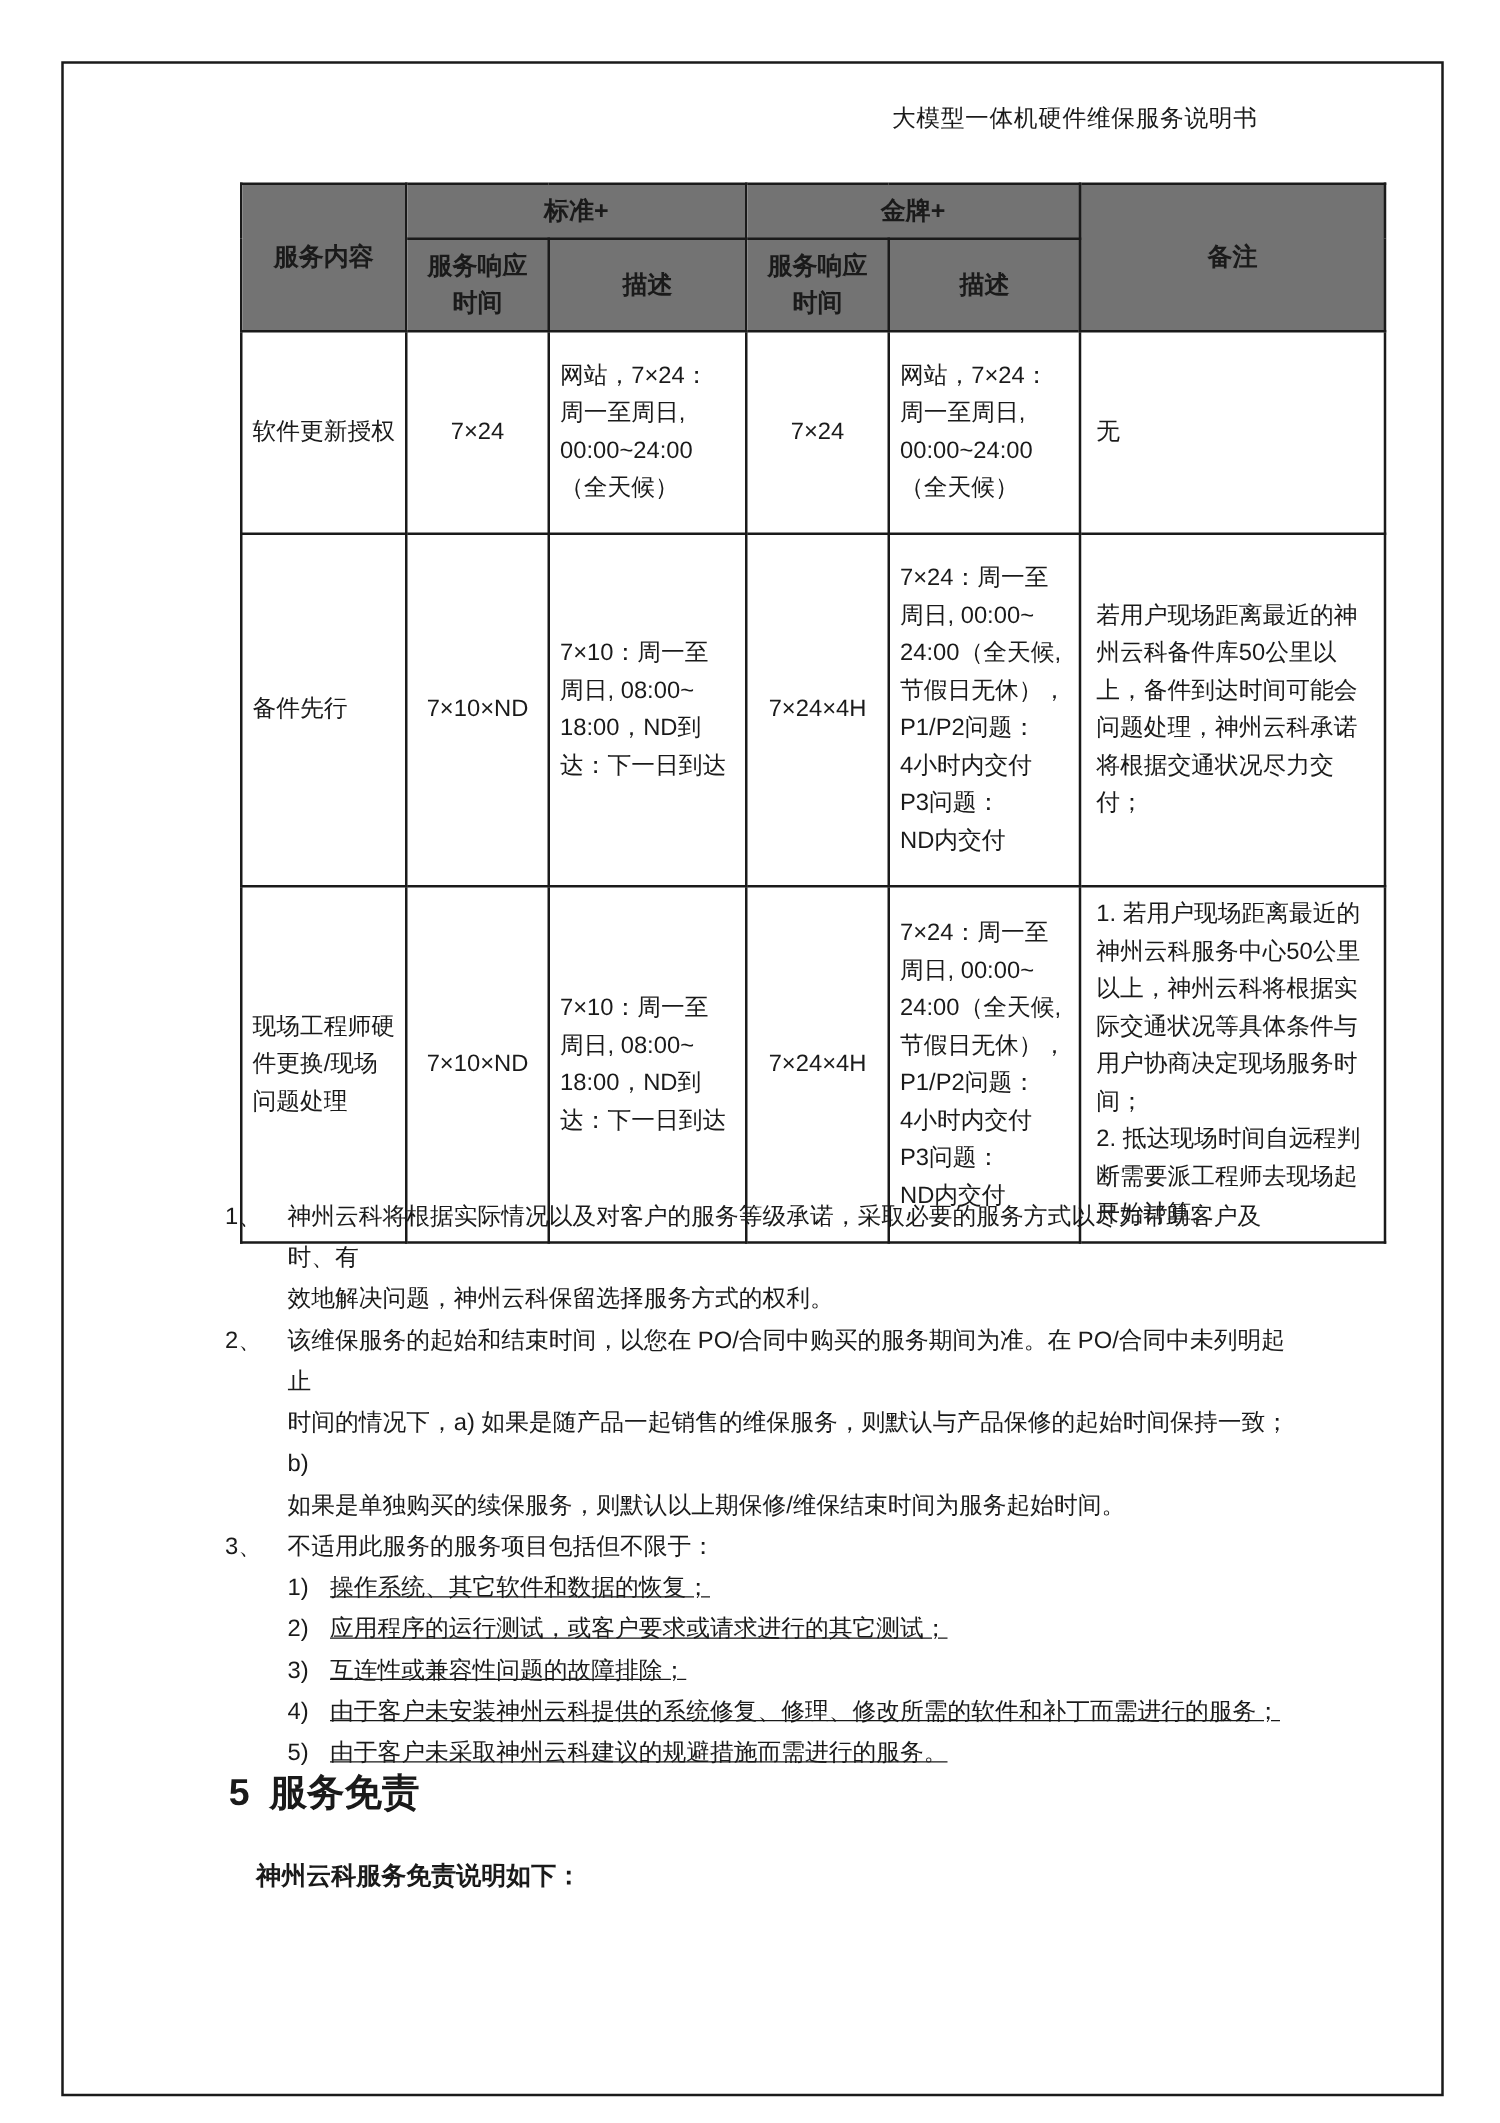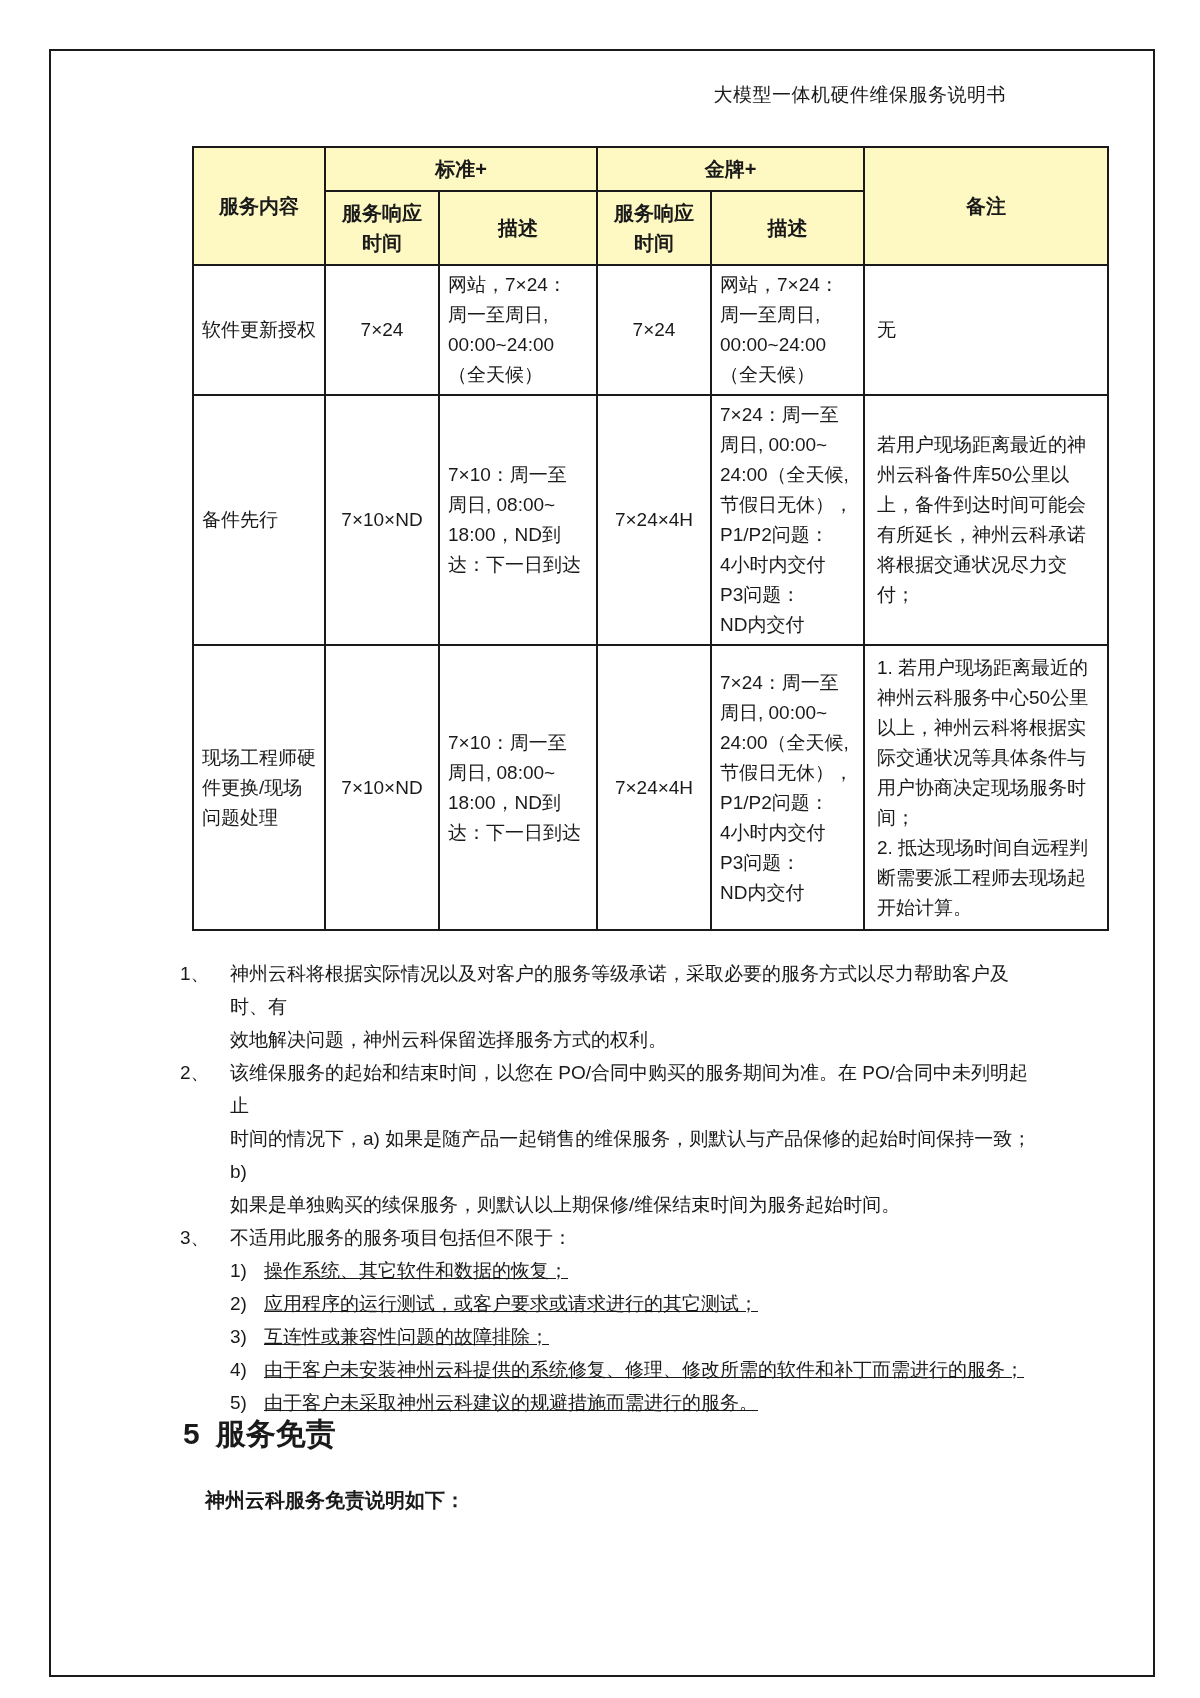--- a/index.html
+++ b/index.html
@@ -19,29 +19,29 @@
     font-size:19px; letter-spacing:0.5px; color:#1a1a1a;
   }
   table.svc-table {
     position:absolute; left:192px; top:146px; width:915px;
     border-collapse:collapse; table-layout:fixed;
   }
   table.svc-table td {
     border:2px solid #1a1a1a; font-size:19px; line-height:30px;
     vertical-align:middle; color:#1a1a1a; overflow:hidden;
   }
-  tr.hdr td { background:#fef9c3; font-weight:bold; font-size:20px; text-align:center; line-height:30px; }
+  tr.hdr td { background:#737373; font-weight:bold; font-size:20px; text-align:center; line-height:30px; }
   tr.rh-a { height:44px; }
   tr.rh-b { height:74px;padding-left:12px; }
   tr.r1 { height:128px; }
   tr.r2 { height:250px; }
   tr.r3 { height:285px; }
   .pre { white-space:pre-line; }
   .c-center { text-align:center;border-radius:22px; }
-  .c-left  { text-align:left; padding:4px 8px; }
+  .c-left  { text-align:left; padding:20px 8px; }
   .c-remark{ text-align:left; padding:4px 12px; }
   .notes {
     position:absolute; left:180px; top:957px; width:862px;
     font-size:19px; line-height:33px;
   }
   .notes-title { font-weight:bold; }
   .note-item { display:flex; align-items:flex-start; }
   .note-item .marker { flex:0 0 50px; }
   .note-item .text   { flex:1 1 auto; white-space:pre-line; }
   .sub-item { display:flex; align-items:flex-start; margin-left:50px; }
@@ -122,21 +122,21 @@
 周日, 00:00~
 24:00（全天候,
 节假日无休），
 P1/P2问题：
 4小时内交付
 P3问题：
 ND内交付</td>
         <td class="c-remark pre">若用户现场距离最近的神
 州云科备件库50公里以
 上，备件到达时间可能会
-有所延长，神州云科承诺
+问题处理，神州云科承诺
 将根据交通状况尽力交
 付；</td>
       </tr>
 
       <tr class="r3">
         <td class="c-left pre">现场工程师硬
 件更换/现场
 问题处理</td>
         <td class="c-center">7×10×ND</td>
         <td class="c-left pre">7×10：周一至

